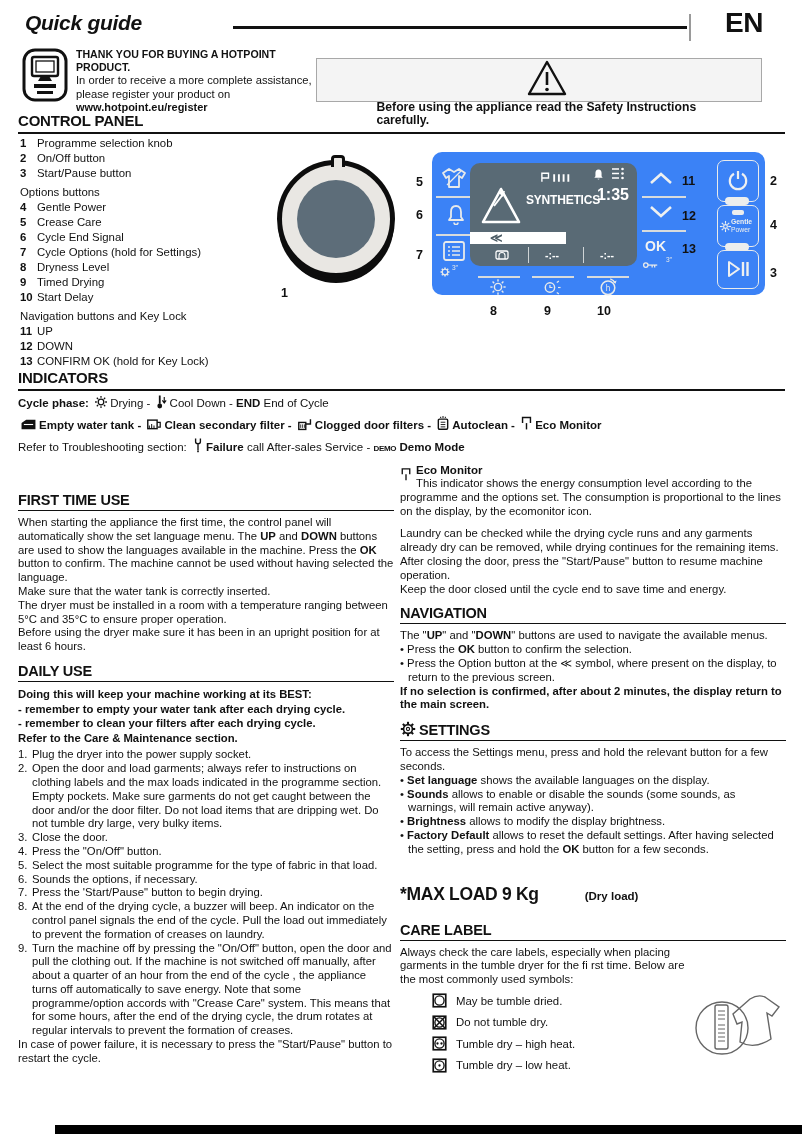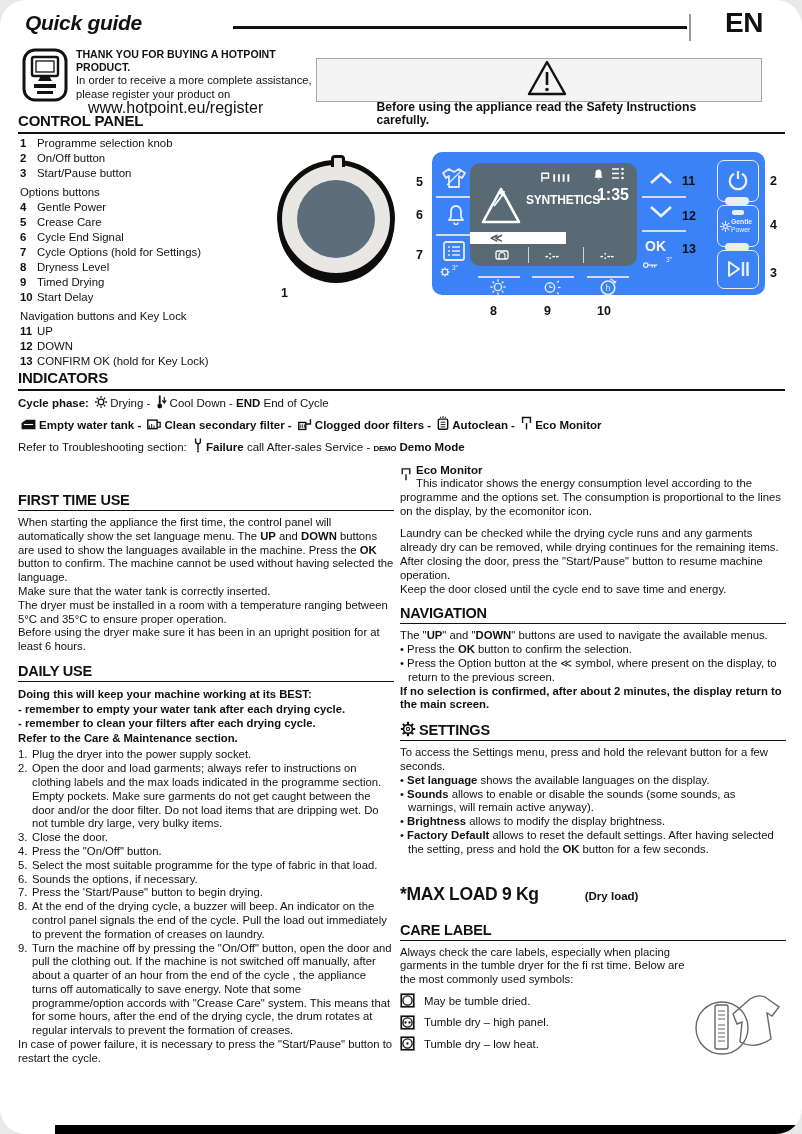--- a/index.html
+++ b/index.html
@@ -1,27 +1,27 @@
 <!DOCTYPE html>
 <html><head>
 <meta charset="utf-8">
 <style>
   html,body{margin:0;padding:0;background:#e9e9e9;}
   .page{position:relative;width:802px;height:1134px;background:#fff;margin:0 auto;
-        font-family:"Liberation Sans",sans-serif;color:#111;overflow:hidden;border-radius:26px;}
+        font-family:"Liberation Sans",sans-serif;color:#111;overflow:hidden;}
   
   .title{position:absolute;left:25px;top:11px;font-style:italic;font-weight:bold;font-size:21px;letter-spacing:-0.3px;}
   .title-rule{position:absolute;left:233px;top:26px;width:454px;height:2.5px;background:#111;}
   .title-tick{position:absolute;left:689px;top:14px;width:2px;height:27px;background:#9a9a9a;}
   .lang{position:absolute;left:725px;top:7px;font-weight:bold;font-size:28px;letter-spacing:-0.5px;}
   
   .register{position:absolute;left:22px;top:48px;width:292px;display:flex;gap:8px;}
   .reg-text{font-size:11.2px;line-height:13.2px;width:240px;}
   .reg-bold{font-weight:bold;font-size:10.6px;}
-  .reg-url{font-weight:normal;font-size:16px;margin-left:12px;}
+  .reg-url{font-weight:bold;font-size:11px;}
   .warnbox{position:absolute;left:316px;top:58px;width:444px;height:42px;background:#f4f4f4;border:1px solid #a8a8a8;display:flex;align-items:center;flex-direction:column;}
   .warn-icon{margin-left:15px;flex:none;}
   .warn-text{font-weight:bold;font-size:12.2px;margin-left:20px;width:345px;line-height:13px;}
   
   .h1{font-weight:bold;font-size:15px;letter-spacing:-0.2px;border-bottom:2px solid #111;padding-bottom:3px;}
   .h2{font-weight:bold;font-size:14.5px;letter-spacing:-0.2px;border-bottom:1.6px solid #111;padding-bottom:2px;margin-bottom:5px;}
   
   .cp-head{position:absolute;left:18px;top:112px;width:767px;}
   .cp-list{position:absolute;left:20px;top:136px;width:252px;font-size:11.4px;}
   .cp-item{display:flex;line-height:15px;}
@@ -64,21 +64,21 @@
   .step{position:relative;padding-left:14px;font-size:11.3px;line-height:13.8px;}
   .step-num{position:absolute;left:0;top:0;}
   .bullet{padding-left:8px;text-indent:-8px;}
   .sec{margin-top:9px;}
   .eco-ic{float:left;margin:2px 4px 0 0;}
   .eco-title{font-weight:bold;font-size:11.5px;line-height:13px;}
   .maxload{margin-top:27px;font-weight:bold;}
   .ml-big{font-size:17.5px;letter-spacing:-0.3px;}
   .ml-small{font-size:11.5px;margin-left:6px;padding-left:40px;}
   .care{margin-top:17px;position:relative;}
-  .care-row{display:flex;align-items:center;gap:9px;margin-top:6.5px;font-size:11.4px;}
+  .care-row{display:flex;align-items:center;gap:9px;margin-top:6.5px;font-size:11.4px;margin-left:32px;}
   .care-row svg{flex:none;}
   .tshirt{position:absolute;right:-4px;top:68px;}
   .bottom-bar{position:absolute;left:55px;top:1125px;width:747px;height:9px;background:#000;}
 </style>
 </head>
 <body>
 
 <div class="page">
 
   <div class="title">Quick guide</div>
@@ -542,24 +542,33 @@
         <svg width="15" height="15" viewBox="0 0 18 18">
           <rect x="1.5" y="1.5" width="15" height="15" fill="none" stroke="#111" stroke-width="2"></rect>
           <circle cx="9" cy="9" r="5.5" fill="none" stroke="#111" stroke-width="1.6"></circle>
         </svg>
         <span>May be tumble dried.</span>
       </div>
       <div class="care-row">
         <svg width="15" height="15" viewBox="0 0 18 18">
           <rect x="1.5" y="1.5" width="15" height="15" fill="none" stroke="#111" stroke-width="2"></rect>
           <circle cx="9" cy="9" r="5.5" fill="none" stroke="#111" stroke-width="1.6"></circle>
+          <line x1="2.5" y1="2.5" x2="15.5" y2="15.5" stroke="#111" stroke-width="1.8"></line>
+          <line x1="15.5" y1="2.5" x2="2.5" y2="15.5" stroke="#111" stroke-width="1.8"></line>
+        </svg>
+        <span>Do not tumble dry.</span>
+      </div>
+      <div class="care-row">
+        <svg width="15" height="15" viewBox="0 0 18 18">
+          <rect x="1.5" y="1.5" width="15" height="15" fill="none" stroke="#111" stroke-width="2"></rect>
+          <circle cx="9" cy="9" r="5.5" fill="none" stroke="#111" stroke-width="1.6"></circle>
           <circle cx="6.6" cy="9" r="1.4" fill="#111"></circle>
             <circle cx="11.4" cy="9" r="1.4" fill="#111"></circle>
         </svg>
-        <span>Tumble dry – high panel.</span>
+        <span>Tumble dry – high heat.</span>
       </div>
       <div class="care-row">
         <svg width="15" height="15" viewBox="0 0 18 18">
           <rect x="1.5" y="1.5" width="15" height="15" fill="none" stroke="#111" stroke-width="2"></rect>
           <circle cx="9" cy="9" r="5.5" fill="none" stroke="#111" stroke-width="1.6"></circle>
           <circle cx="9" cy="9" r="1.4" fill="#111"></circle>
         </svg>
         <span>Tumble dry – low heat.</span>
       </div>
       <span class="tshirt">

